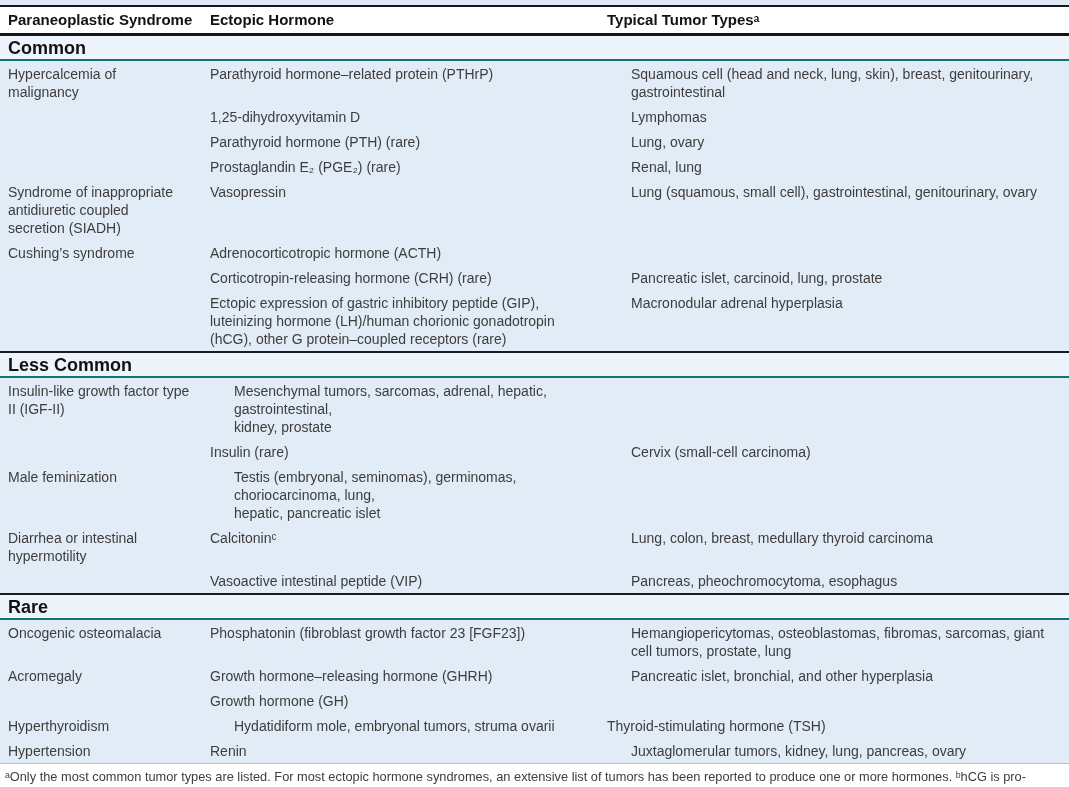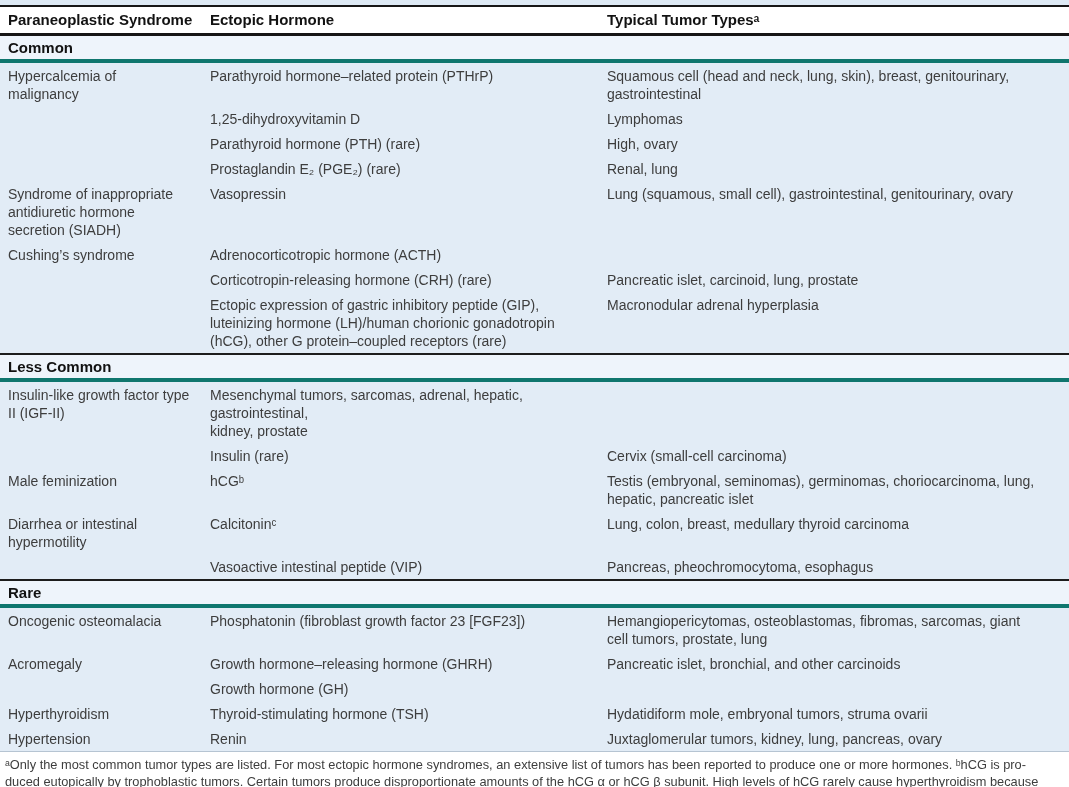--- a/index.html
+++ b/index.html
@@ -29,40 +29,40 @@
   }
   .head-cell {
     font-size: 15px;
     font-weight: 700;
     color: #121212;
     line-height: 19px;
   }
 
   .section-label {
     background: #eef4fb;
-    font-size: 15px;
+    font-size: 18px;
     font-weight: 700;
     color: #121212;
     line-height: 18px;
     padding: 2.5px 0 2.5px 8px;
-    border-bottom: 4px solid #0f766e;
+    border-bottom: 2px solid #0f766e;
   }
   .section:not(.first) .section-label { border-top: 2px solid #1c1c1c; }
 
   .rows { background: #e2ecf6; }
 
   .row { padding: 3.5px 0 3.5px 8px; background: #e2ecf6; }
   .cell {
     font-size: 14px;
     line-height: 18px;
     color: #3d3d3d;
     white-space: pre-line;
     padding-right: 12px;
   }
-  .cell.tumors { padding-right: 0; }
+  .cell.tumors { padding-right: 0; margin-left: 24px; }
 
   .footnotes {
     background: #ffffff;
     border-top: 1px solid #b6c4d2;
     padding: 5px 6px 0 5px;
     font-size: 12.8px;
     line-height: 16.5px;
     color: #3d3d3d;
     white-space: pre-line;
   }
@@ -90,30 +90,30 @@
 gastrointestinal</div>
       </div>
       <div class="grid-row row">
         <div class="cell"></div>
         <div class="cell">1,25-dihydroxyvitamin D</div>
         <div class="cell tumors">Lymphomas</div>
       </div>
       <div class="grid-row row">
         <div class="cell"></div>
         <div class="cell">Parathyroid hormone (PTH) (rare)</div>
-        <div class="cell tumors">High, ovary</div>
+        <div class="cell tumors">Lung, ovary</div>
       </div>
       <div class="grid-row row">
         <div class="cell"></div>
         <div class="cell">Prostaglandin E₂ (PGE₂) (rare)</div>
         <div class="cell tumors">Renal, lung</div>
       </div>
       <div class="grid-row row">
         <div class="cell">Syndrome of inappropriate
-antidiuretic hormone
+antidiuretic coupled
 secretion (SIADH)</div>
         <div class="cell">Vasopressin</div>
         <div class="cell tumors">Lung (squamous, small cell), gastrointestinal, genitourinary, ovary</div>
       </div>
       <div class="grid-row row">
         <div class="cell">Cushing’s syndrome</div>
         <div class="cell">Adrenocorticotropic hormone (ACTH)</div>
       </div>
       <div class="grid-row row">
         <div class="cell"></div>
@@ -138,21 +138,20 @@
         <div class="cell tumors">Mesenchymal tumors, sarcomas, adrenal, hepatic, gastrointestinal,
 kidney, prostate</div>
       </div>
       <div class="grid-row row">
         <div class="cell"></div>
         <div class="cell">Insulin (rare)</div>
         <div class="cell tumors">Cervix (small-cell carcinoma)</div>
       </div>
       <div class="grid-row row">
         <div class="cell">Male feminization</div>
-        <div class="cell">hCGᵇ</div>
         <div class="cell tumors">Testis (embryonal, seminomas), germinomas, choriocarcinoma, lung,
 hepatic, pancreatic islet</div>
       </div>
       <div class="grid-row row">
         <div class="cell">Diarrhea or intestinal
 hypermotility</div>
         <div class="cell">Calcitoninᶜ</div>
         <div class="cell tumors">Lung, colon, breast, medullary thyroid carcinoma</div>
       </div>
       <div class="grid-row row">
@@ -168,30 +167,30 @@
     <div class="rows">
       <div class="grid-row row">
         <div class="cell">Oncogenic osteomalacia</div>
         <div class="cell">Phosphatonin (fibroblast growth factor 23 [FGF23])</div>
         <div class="cell tumors">Hemangiopericytomas, osteoblastomas, fibromas, sarcomas, giant
 cell tumors, prostate, lung</div>
       </div>
       <div class="grid-row row">
         <div class="cell">Acromegaly</div>
         <div class="cell">Growth hormone–releasing hormone (GHRH)</div>
-        <div class="cell tumors">Pancreatic islet, bronchial, and other carcinoids</div>
+        <div class="cell tumors">Pancreatic islet, bronchial, and other hyperplasia</div>
       </div>
       <div class="grid-row row">
         <div class="cell"></div>
         <div class="cell">Growth hormone (GH)</div>
       </div>
       <div class="grid-row row">
         <div class="cell">Hyperthyroidism</div>
+        <div class="cell tumors">Hydatidiform mole, embryonal tumors, struma ovarii</div>
         <div class="cell">Thyroid-stimulating hormone (TSH)</div>
-        <div class="cell tumors">Hydatidiform mole, embryonal tumors, struma ovarii</div>
       </div>
       <div class="grid-row row">
         <div class="cell">Hypertension</div>
         <div class="cell">Renin</div>
         <div class="cell tumors">Juxtaglomerular tumors, kidney, lung, pancreas, ovary</div>
       </div>
     </div>
   </div>
 
   <div class="footnotes">ᵃOnly the most common tumor types are listed. For most ectopic hormone syndromes, an extensive list of tumors has been reported to produce one or more hormones.  ᵇhCG is pro-

